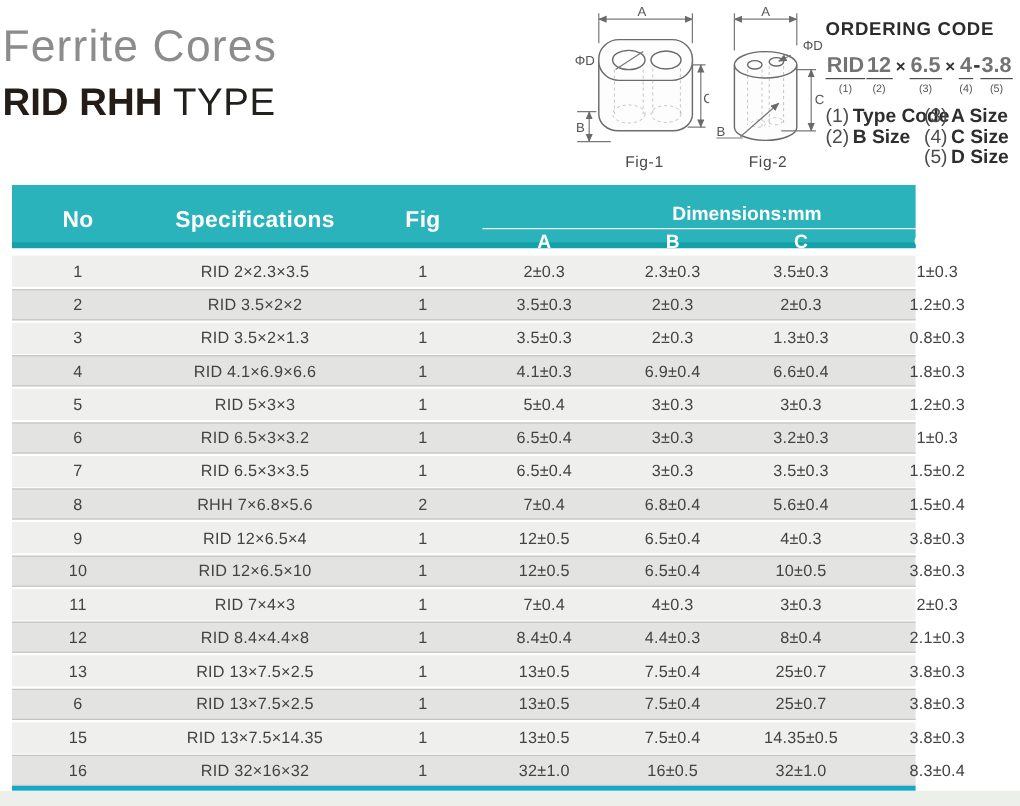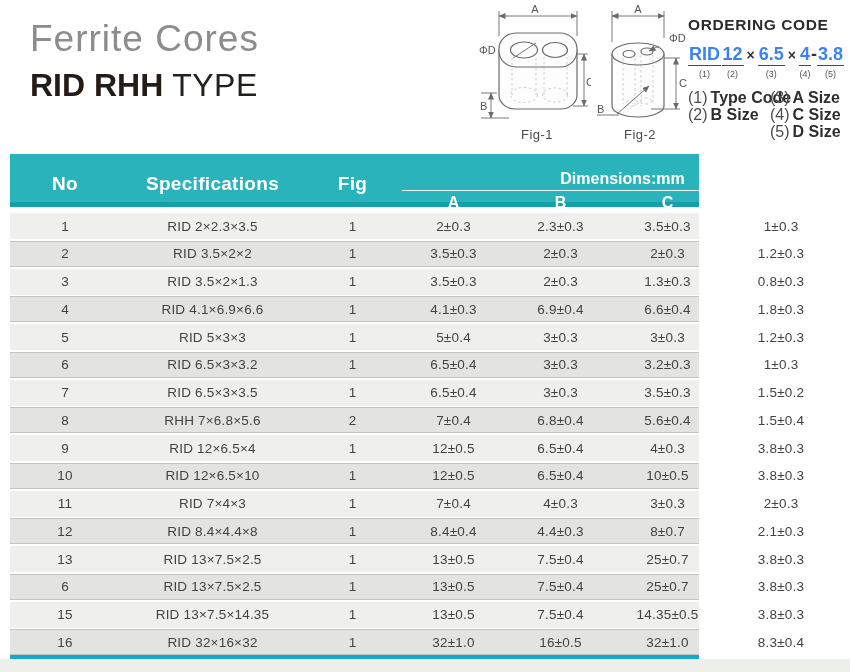--- a/index.html
+++ b/index.html
@@ -2,50 +2,50 @@
 <html style="--header_teal: #2AB3BA; --header_edge: #14A0A8; --accent_line: #12A9CA; --row_odd: #EFEFED; --row_even: #E3E4E1; --row_border: #C4C5C2; --text_dark: #434343; --page_footer: #ECEFEA;"><head>
 <meta charset="utf-8">
 <style>
   * { margin:0; padding:0; box-sizing:border-box; }
   html,body { width:850px; height:672px; background:#fff; overflow:hidden;
               font-family:"Liberation Sans","DejaVu Sans",sans-serif; }
 
   
   .top-section { position:relative; width:850px; height:154px; background:#fff; }
 
-  .title-block { position:absolute; left:30px; top:18px; }
+  .title-block { position:absolute; left:2px; top:18px; }
   .title-main  { font-size:37px; color:#8c8c8c; letter-spacing:1px; line-height:42px; }
   .title-sub   { font-size:32px; color:#1c1713; margin-top:7px; line-height:36px; letter-spacing:.5px; }
   .title-sub .strong { font-weight:800; color:#241c16; letter-spacing:0; }
   .title-sub .light  { font-weight:400; color:#21201d;text-align:center; }
 
   .figures { position:absolute; left:479px; top:2px; display:flex; }
   .fig svg { display:block; }
   .dim-text { font-size:11px; fill:#555; font-family:"Liberation Sans",sans-serif; }
   .cap-text { font-size:13px; fill:#4a4a4a; letter-spacing:.5px; font-family:"Liberation Sans",sans-serif; }
   .dline { stroke:#787878; stroke-width:1; fill:none; }
   .oline { stroke:#6b6b6b; stroke-width:1.2; fill:#fdfdfd; }
   .hline { stroke:#9a9a9a; stroke-width:.8; fill:none; stroke-dasharray:2.5 2.5; opacity:.6; }
 
   .ordering { position:absolute; left:688px; top:16px; width:156px; }
   .oc-heading { font-size:15.5px; font-weight:700; color:#2b2b2b; letter-spacing:.6px; }
   .oc-formula { display:flex; align-items:flex-start; margin-top:10px; }
   .oc-part { display:inline-flex; flex-direction:column; align-items:center; }
-  .oc-text { font-size:18px; font-weight:700; color:#3b82f6; border-bottom:1.5px solid #4a4a4a; padding:0 1px 1px; line-height:20px; }
+  .oc-text { font-size:18px; font-weight:700; color:#737373; border-bottom:1.5px solid #4a4a4a; padding:0 1px 1px; line-height:20px; }
   .oc-num  { font-size:9px; color:#555; margin-top:3px; }
   .oc-sep  { font-size:14px; color:#333; margin:0 3px; padding-top:3px; font-weight:700; }
   .oc-sep.dash { margin:0; font-size:18px; padding-top:0; line-height:20px; }
   .oc-gap  { width:8px; }
   .oc-legend { display:grid; grid-template-columns:82px 74px; margin-top:12px; row-gap:3px; }
   .leg-item { font-size:16px; line-height:14px; white-space:nowrap; }
   .leg-num  { color:#4c4c4c; font-weight:400; }
   .leg-label{ color:#2e2e2e; font-weight:700; margin-left:3px; }
 
   
-  .table-wrap { margin-left:10px; width:689px; }
+  .table-wrap { margin-left:10px; width:753px; }
 
   .thead { height:53px; background:var(--header_teal,#2AB3BA);
            border-bottom:5px solid var(--header_edge,#14A0A8);
            display:grid; grid-template-columns:110px 185px 95px 1fr; color:#fff; }
   .th-label { display:flex; align-items:center; justify-content:center;
               font-size:19px; font-weight:700; letter-spacing:.3px; }
   .dims-group { padding-top:15px; }
   .dims-title { text-align:center; font-size:16px; font-weight:700; line-height:20px; }
   .dims-rule  { border-bottom:1.5px solid rgba(255,255,255,.92); margin:1px 10px 0 2px; }
   .dims-row   { display:grid; grid-template-columns:107px 107px 107px 124px; }
@@ -312,21 +312,21 @@
     <div class="td col-b">4±0.3</div>
     <div class="td col-c">3±0.3</div>
     <div class="td col-d">2±0.3</div>
   </div>
       <div class="trow">
     <div class="td col-no">12</div>
     <div class="td col-spec">RID 8.4×4.4×8</div>
     <div class="td col-fig">1</div>
     <div class="td col-a">8.4±0.4</div>
     <div class="td col-b">4.4±0.3</div>
-    <div class="td col-c">8±0.7</div>
+    <div class="td col-c">8±0.4</div>
     <div class="td col-d">2.1±0.3</div>
   </div>
       <div class="trow">
     <div class="td col-no">13</div>
     <div class="td col-spec">RID 13×7.5×2.5</div>
     <div class="td col-fig">1</div>
     <div class="td col-a">13±0.5</div>
     <div class="td col-b">7.5±0.4</div>
     <div class="td col-c">25±0.7</div>
     <div class="td col-d">3.8±0.3</div>

